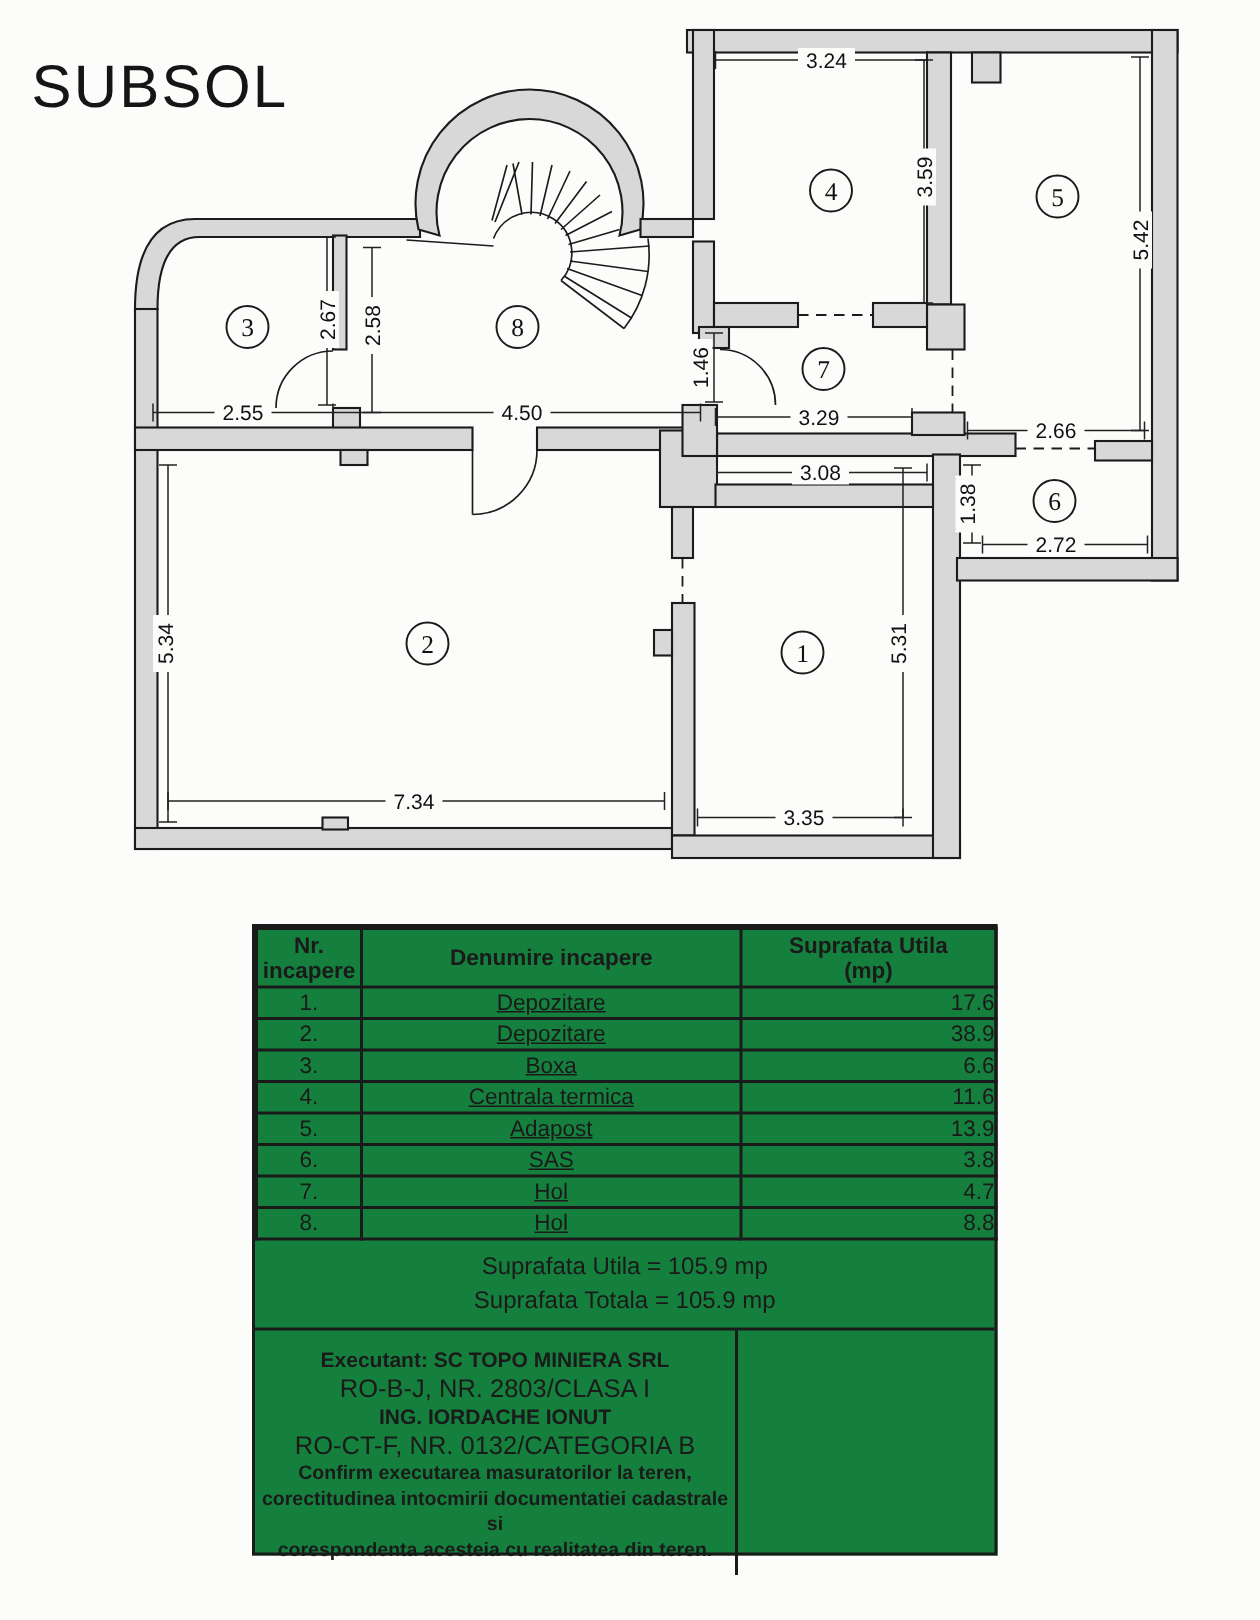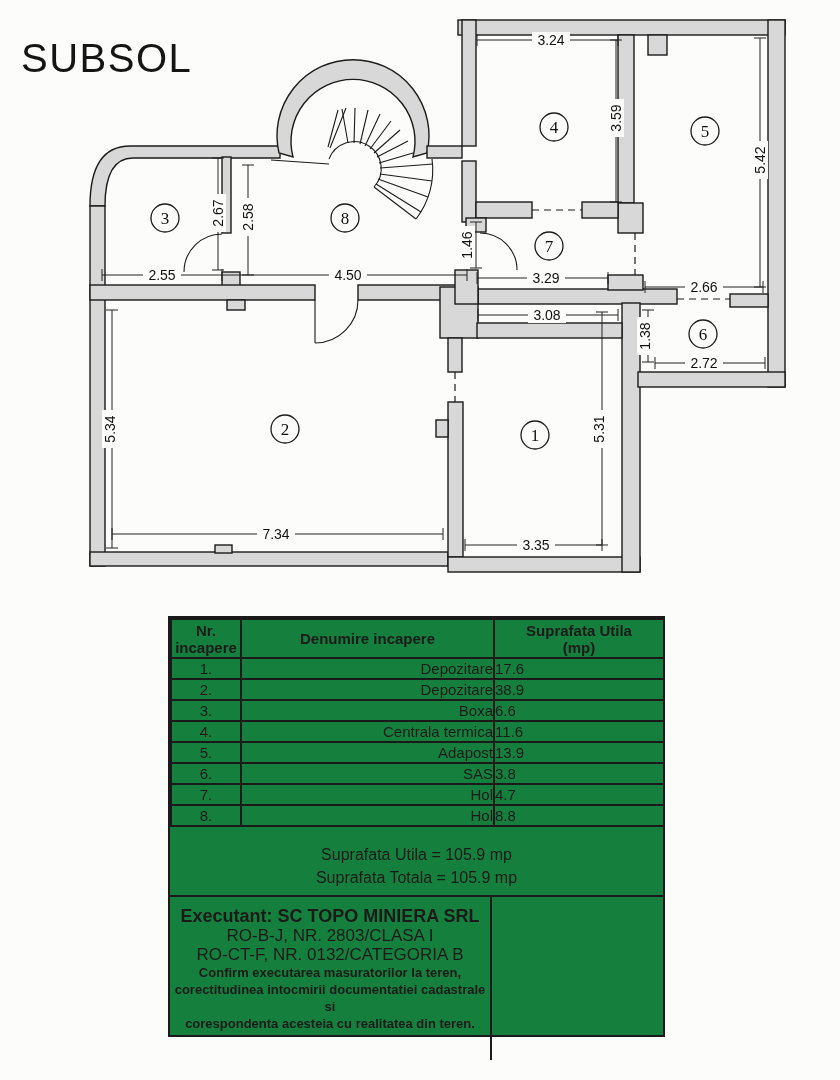--- a/index.html
+++ b/index.html
@@ -14,28 +14,28 @@
   .lbl{font:14px "Liberation Sans",sans-serif;fill:#111;text-anchor:middle;}
   .plate{fill:#fcfcfb;}
   .circ{fill:#fcfcfb;stroke:#1b1b1b;stroke-width:1.3;}
   .rnum{font:17px "Liberation Serif",serif;fill:#111;text-anchor:middle;}
   .tablewrap{position:absolute;left:168px;top:616px;width:497px;height:421px;border:2px solid #1a1a1a;box-sizing:border-box;background:#15803d;}
   table.rooms{border-collapse:collapse;width:100%;table-layout:fixed;}
   table.rooms th,table.rooms td{border:2px solid #1a1a1a;padding:0;font-size:15px;overflow:hidden;white-space:nowrap;}
   table.rooms th{font-weight:bold;text-align:center;line-height:17px;height:37px;}
   table.rooms td{height:19px;line-height:19px;}
   td.c-nr{text-align:center;}
-  td.c-name{text-align:right;padding-left:8px;}
-  td.c-area{text-align:left;margin-top:12px;}
-  .totals{height:52px;border-bottom:2px solid #1a1a1a;text-align:center;font-size:16px;padding-top:16px;box-sizing:content-box;}
+  td.c-name{text-align:center;padding-left:8px;text-decoration:underline;}
+  td.c-area{text-align:right;margin-top:12px;}
+  .totals{height:52px;border-bottom:2px solid #1a1a1a;text-align:center;font-size:16px;padding-top:6px;box-sizing:content-box;}
   .totals div{line-height:23px;}
   .exec{display:flex;height:163px;}
   .exec-left{width:322px;border-right:2px solid #1a1a1a;text-align:center;padding-top:10px;box-sizing:border-box;}
   .exec-right{flex:1;}
-  .x-b{font-size:18px;font-weight:bold;line-height:19px;}
+  .x-b{font-size:14px;font-weight:bold;line-height:19px;}
   .x-n{font-size:17px;line-height:19px;}
   .x-c{font-size:13px;line-height:17px;font-weight:bold;}
 </style>
 </head>
 <body>
 
 <div class="sheet">
 
   <div class="title">SUBSOL</div>
 
@@ -292,20 +292,21 @@
 
     <div class="totals">
       <div>Suprafata Utila = 105.9 mp</div>
       <div>Suprafata Totala = 105.9 mp</div>
     </div>
 
     <div class="exec">
       <div class="exec-left">
         <div class="x-b">Executant: SC TOPO MINIERA SRL</div>
         <div class="x-n">RO-B-J, NR. 2803/CLASA I</div>
+        <div class="x-b">ING. IORDACHE IONUT</div>
         <div class="x-n">RO-CT-F, NR. 0132/CATEGORIA B</div>
         <div class="x-c">Confirm executarea masuratorilor la teren,</div>
         <div class="x-c">corectitudinea intocmirii documentatiei cadastrale si</div>
         <div class="x-c">corespondenta acesteia cu realitatea din teren.</div>
       </div>
       <div class="exec-right"></div>
     </div>
   </div>
 
 </div>

